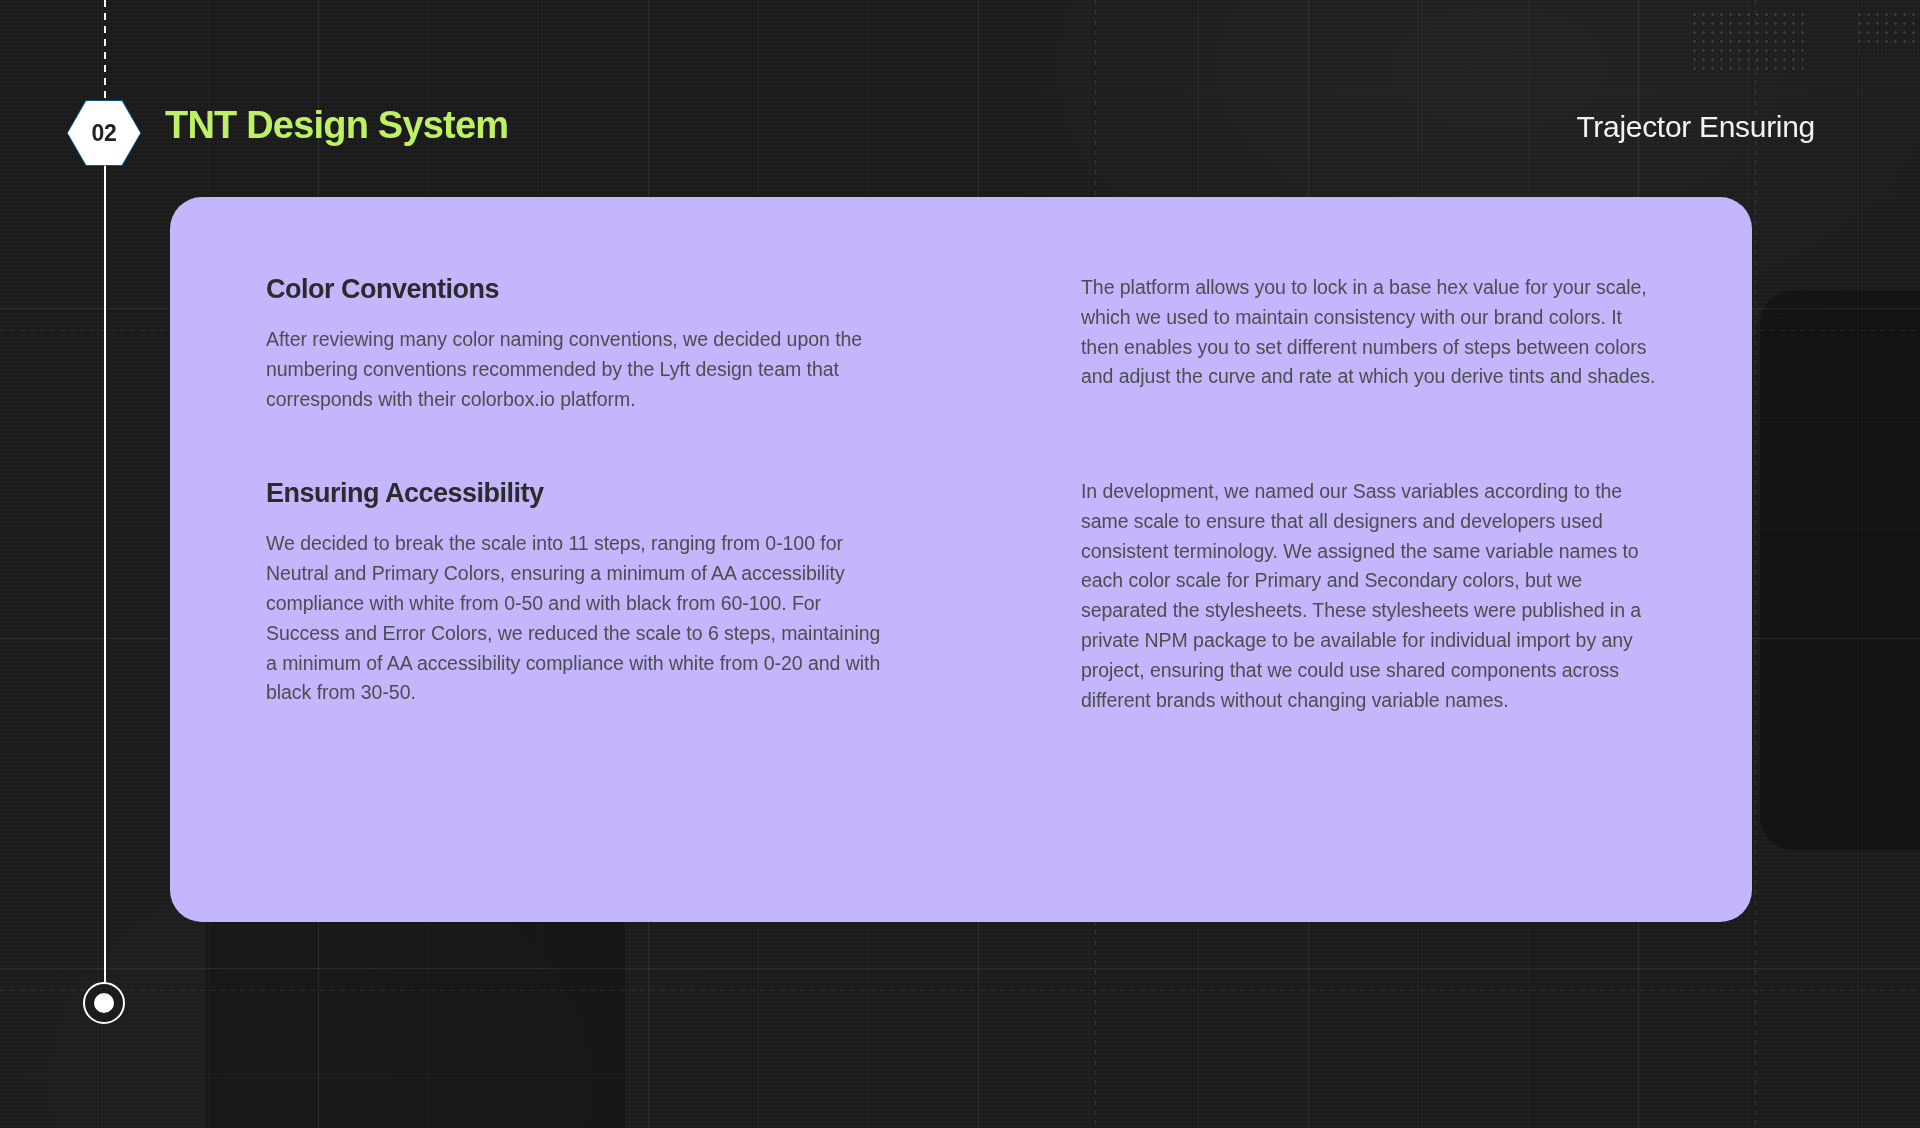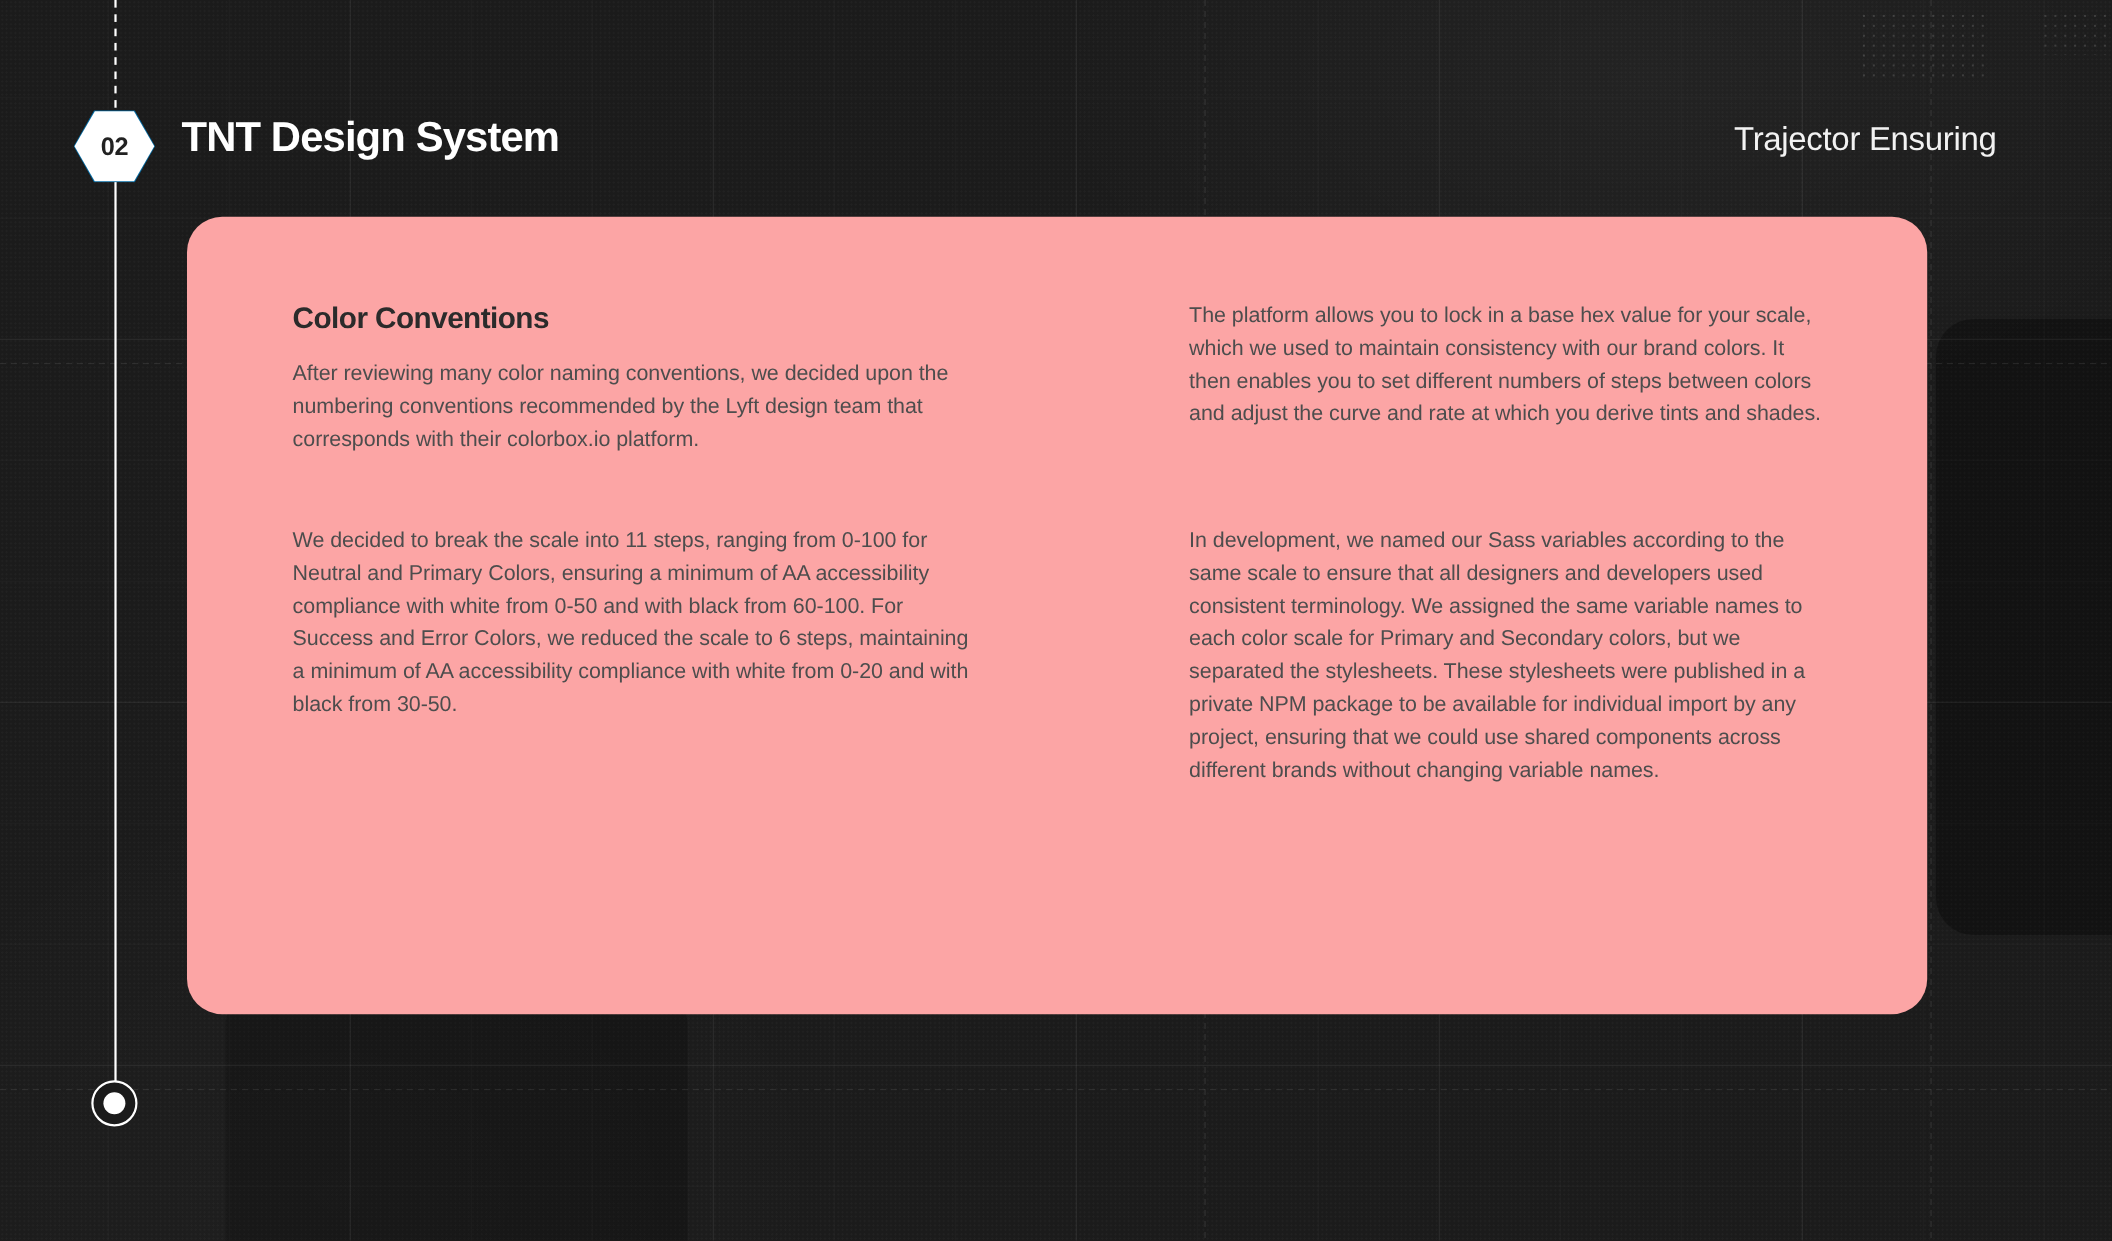--- a/index.html
+++ b/index.html
@@ -140,41 +140,41 @@
   .header {
     position:absolute;
     left:0; right:0; top:0;
     height:200px;
   }
   .slide-title {
     position:absolute;
     left:165px; top:105px;
     font-size:38px;
     font-weight:bold;
-    color:#ffffff;
+    color:#bef264;
     letter-spacing:-0.8px;
     line-height:1.1;
     white-space:nowrap;
   }
   .brand {
     position:absolute;
     right:105px; top:110px;
     font-size:30px;
     font-weight:400;
     color:#f2f2f2;
     letter-spacing:-0.3px;
     white-space:nowrap;
   }
 
   
   .card {
     position:absolute;
     left:170px; top:197px;
     width:1582px; height:725px;
-    background:#fca5a5;
+    background:#c4b5fd;
     border-radius:32px;
     padding:76px 96px 0 96px;
   }
 
   .grid {
     display:grid;
     grid-template-columns:720px 1fr;
     column-gap:95px;
     row-gap:0;
   }
@@ -250,20 +250,21 @@
       <div class="block col-left">
         <div class="block-title">Color Conventions</div>
         <div class="block-body">After reviewing many color naming conventions, we decided upon the numbering conventions recommended by the Lyft design team that corresponds with their colorbox.io platform.</div>
       </div>
 
       <div class="block col-right">
         <div class="block-body">The platform allows you to lock in a base hex value for your scale, which we used to maintain consistency with our brand colors. It then enables you to set different numbers of steps between colors and adjust the curve and rate at which you derive tints and shades.</div>
       </div>
 
       <div class="block col-left row2">
+        <div class="block-title">Ensuring Accessibility</div>
         <div class="block-body">We decided to break the scale into 11 steps, ranging from 0-100 for Neutral and Primary Colors, ensuring a minimum of AA accessibility compliance with white from 0-50 and with black from 60-100. For Success and Error Colors, we reduced the scale to 6 steps, maintaining a minimum of AA accessibility compliance with white from 0-20 and with black from 30-50.</div>
       </div>
 
       <div class="block col-right row2">
         <div class="block-body">In development, we named our Sass variables according to the same scale to ensure that all designers and developers used consistent terminology. We assigned the same variable names to each color scale for Primary and Secondary colors, but we separated the stylesheets. These stylesheets were published in a private NPM package to be available for individual import by any project, ensuring that we could use shared components across different brands without changing variable names.</div>
       </div>
 
     </div>
   </div>
 

